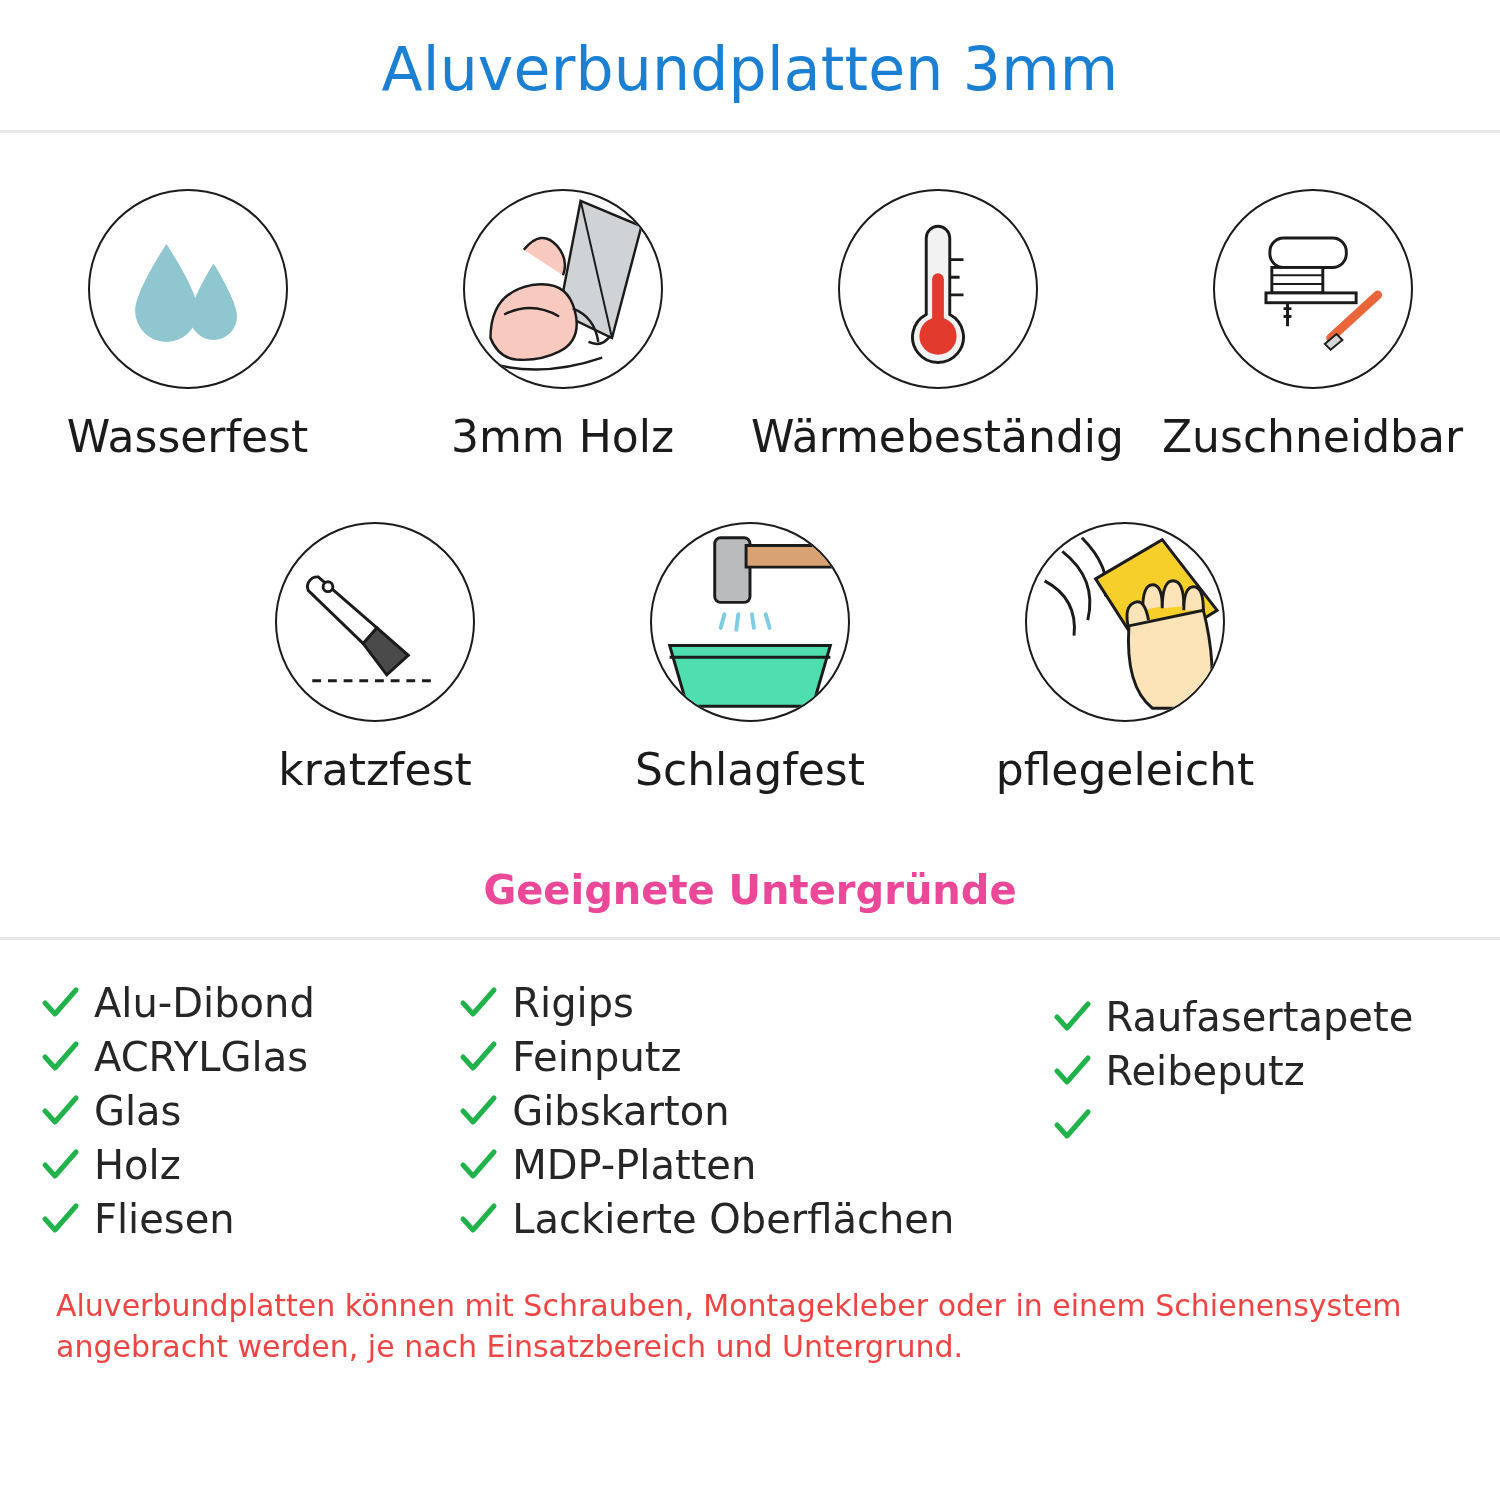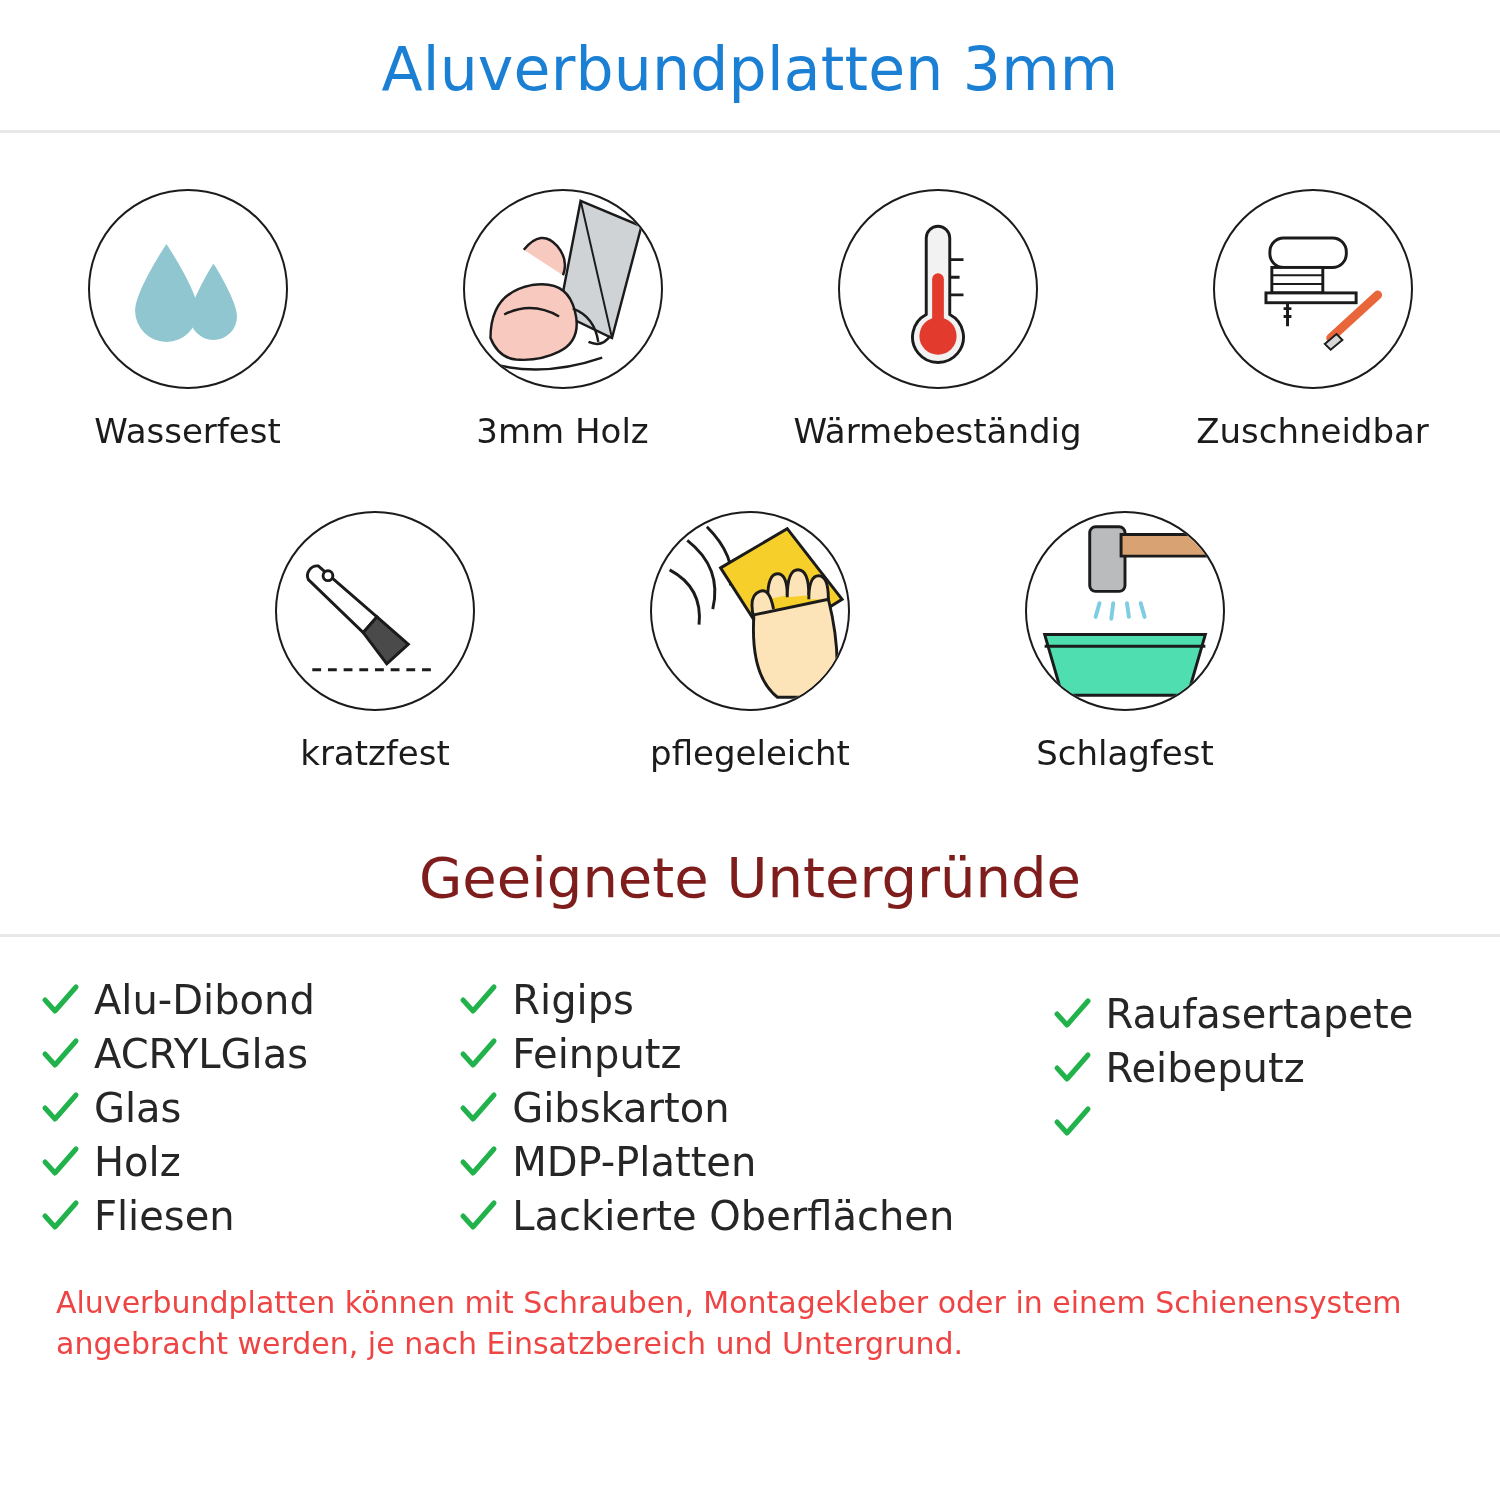--- a/index.html
+++ b/index.html
@@ -60,41 +60,41 @@
     box-sizing: border-box;
     position: relative;
     overflow: hidden;
     background: #fff;
     display: flex;
     align-items: center;
     justify-content: center;
   }
   .feature-label {
     margin-top: 22px;
-    font-size: 34px;
+    font-size: 44px;
     color: #1b1b1b;
     text-align: center;
     white-space: nowrap;
   }
   .row2 { margin-top: 60px; }
 
   
   .sub-band {
     margin-top: 66px;
     width: 100%;
     text-align: center;
     padding-top: 6px;
     padding-bottom: 24px;
     border-bottom: 3px solid #e8e8e8;
     box-sizing: border-box;
   }
   .sub-band .title {
-    font-size: 56px;
-    color: #7f1d1d;
-    font-weight: 400;
+    font-size: 40px;
+    color: #ec4899;
+    font-weight: 700;
   }
   .columns {
     display: flex;
     padding: 36px 40px 0 40px;
     box-sizing: border-box;
   }
   .col { display: flex; flex-direction: column; }
   .col-1 { width: 610px; }
   .col-2 { width: 430px; }
   .col-3 { width: 420px; margin-top: 14px; }
@@ -199,57 +199,57 @@
       <div class="feature">
         <div class="icon-circle">
           <svg width="200" height="200" viewBox="0 0 200 200">
             <path d="M42 54 l60 52 l-14 16 l-56 -54 a10 10 0 0 1 10 -14 Z" fill="#fff" stroke="#1b1b1b" stroke-width="3"></path>
             <circle cx="52" cy="64" r="5" fill="#fff" stroke="#1b1b1b" stroke-width="3"></circle>
             <path d="M102 106 l32 28 l-22 20 l-24 -32 Z" fill="#4a4a4a" stroke="#1b1b1b" stroke-width="3"></path>
             <line x1="36" y1="160" x2="164" y2="160" stroke="#1b1b1b" stroke-width="3" stroke-dasharray="9 7"></line>
           </svg>
         </div>
         <div class="feature-label">kratzfest</div>
-      </div>
-
-      <div class="feature">
-        <div class="icon-circle">
-          <svg width="200" height="200" viewBox="0 0 200 200">
-            <path d="M36 28 q36 28 26 70" stroke="#1b1b1b" stroke-width="3" fill="none"></path>
-            <path d="M18 58 q34 18 30 56" stroke="#1b1b1b" stroke-width="3" fill="none"></path>
-            <path d="M56 14 q30 30 24 60" stroke="#1b1b1b" stroke-width="3" fill="none"></path>
-            <path d="M70 56 L138 16 L194 88 L120 134 Z" fill="#f6cf2a" stroke="#1b1b1b" stroke-width="3"></path>
-            <path d="M118 88 q0 -26 10 -26 q10 0 10 22" fill="#fce3b8" stroke="#1b1b1b" stroke-width="3"></path>
-            <path d="M138 86 q0 -28 11 -28 q11 0 11 26" fill="#fce3b8" stroke="#1b1b1b" stroke-width="3"></path>
-            <path d="M160 88 q0 -24 10 -24 q10 0 10 24" fill="#fce3b8" stroke="#1b1b1b" stroke-width="3"></path>
-            <path d="M104 108 q-6 -24 6 -28 q10 -4 14 18" fill="#fce3b8" stroke="#1b1b1b" stroke-width="3"></path>
-            <path d="M104 104 q-4 62 24 84 l58 0 q8 -44 -6 -100 Z" fill="#fce3b8" stroke="#1b1b1b" stroke-width="3"></path>
-          </svg>
-        </div>
-        <div class="feature-label">pflegeleicht</div>
       </div>
 
       <div class="feature">
         <div class="icon-circle">
           <svg width="200" height="200" viewBox="0 0 200 200">
             <rect x="64" y="14" width="36" height="66" rx="6" fill="#b9bbbd" stroke="#1b1b1b" stroke-width="3"></rect>
             <path d="M96 22 L196 22 L196 44 L96 44 Z" fill="#d9a273" stroke="#1b1b1b" stroke-width="3"></path>
             <g stroke="#7ecde3" stroke-width="4" stroke-linecap="round">
               <line x1="74" y1="92" x2="70" y2="106"></line>
               <line x1="88" y1="92" x2="86" y2="108"></line>
               <line x1="102" y1="92" x2="104" y2="106"></line>
               <line x1="116" y1="92" x2="120" y2="106"></line>
             </g>
             <path d="M18 124 L182 124 L164 186 L36 186 Z" fill="#4fdeb0" stroke="#1b1b1b" stroke-width="3"></path>
             <line x1="18" y1="136" x2="182" y2="136" stroke="#1b1b1b" stroke-width="3"></line>
           </svg>
         </div>
         <div class="feature-label">Schlagfest</div>
       </div>
 
+      <div class="feature">
+        <div class="icon-circle">
+          <svg width="200" height="200" viewBox="0 0 200 200">
+            <path d="M36 28 q36 28 26 70" stroke="#1b1b1b" stroke-width="3" fill="none"></path>
+            <path d="M18 58 q34 18 30 56" stroke="#1b1b1b" stroke-width="3" fill="none"></path>
+            <path d="M56 14 q30 30 24 60" stroke="#1b1b1b" stroke-width="3" fill="none"></path>
+            <path d="M70 56 L138 16 L194 88 L120 134 Z" fill="#f6cf2a" stroke="#1b1b1b" stroke-width="3"></path>
+            <path d="M118 88 q0 -26 10 -26 q10 0 10 22" fill="#fce3b8" stroke="#1b1b1b" stroke-width="3"></path>
+            <path d="M138 86 q0 -28 11 -28 q11 0 11 26" fill="#fce3b8" stroke="#1b1b1b" stroke-width="3"></path>
+            <path d="M160 88 q0 -24 10 -24 q10 0 10 24" fill="#fce3b8" stroke="#1b1b1b" stroke-width="3"></path>
+            <path d="M104 108 q-6 -24 6 -28 q10 -4 14 18" fill="#fce3b8" stroke="#1b1b1b" stroke-width="3"></path>
+            <path d="M104 104 q-4 62 24 84 l58 0 q8 -44 -6 -100 Z" fill="#fce3b8" stroke="#1b1b1b" stroke-width="3"></path>
+          </svg>
+        </div>
+        <div class="feature-label">pflegeleicht</div>
+      </div>
+
     </div>
   </div>
 
   <div class="sub-band">
     <div class="title">Geeignete Untergründe</div>
   </div>
 
   <div class="columns">
 
     <div class="col col-2">

